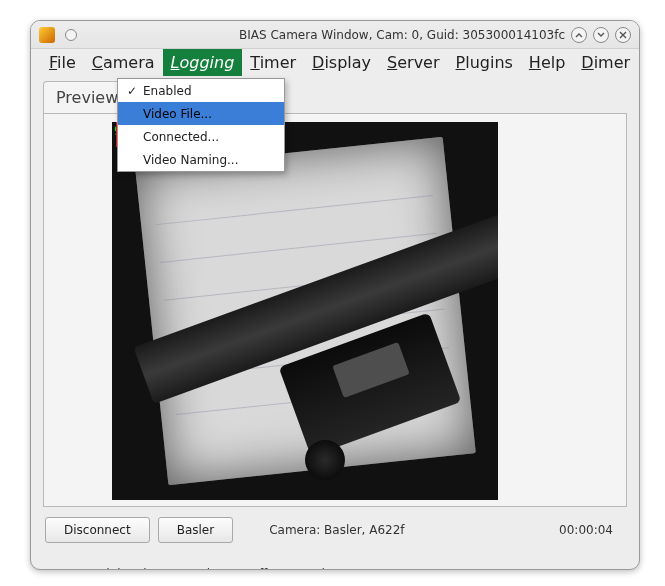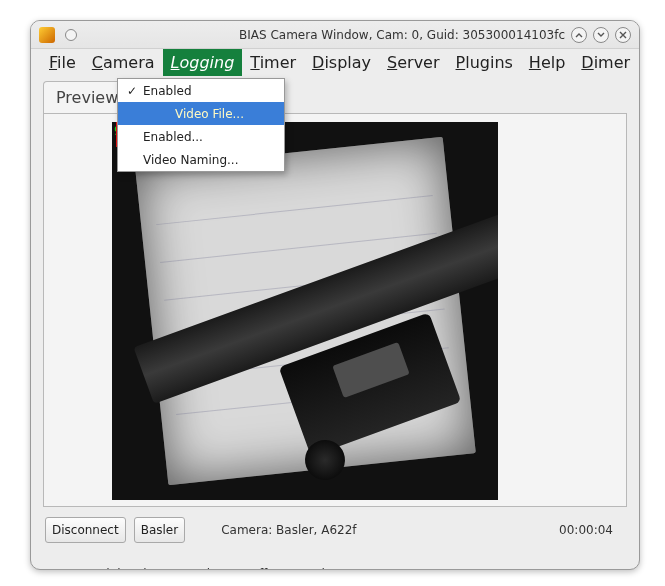--- a/index.html
+++ b/index.html
@@ -27,24 +27,24 @@
 .calipers-scene .line { position:absolute; left:5%; width:90%; height:1px; background:rgba(120,120,150,0.35); }
 .calipers-scene .caliper-arm { position:absolute; left:5%; top:40%; width:110%; height:60px; background:linear-gradient(#1b1b1b,#3a3a3a,#1b1b1b); transform:rotate(-20deg); border-radius:4px; }
 .calipers-scene .caliper-body { position:absolute; left:46%; top:57%; width:160px; height:95px; background:linear-gradient(#0b0b0b,#242424); border-radius:6px; transform:rotate(-20deg); }
 .calipers-scene .caliper-display { position:absolute; left:58%; top:61%; width:70px; height:34px; background:#4e4e4e; border-radius:3px; transform:rotate(-20deg); }
 .calipers-scene .caliper-thumb { position:absolute; left:50%; top:84%; width:40px; height:40px; background:radial-gradient(#2a2a2a,#000); border-radius:50%; transform:rotate(-20deg); }
 .green-text { position:absolute; left:2px; top:2px; color:#19e019; font-size:12px; font-family:monospace; }
 .dropdown { position: absolute; left: 117px; top: 78px; width: 168px; background: #fff; border: 1px solid #999; box-shadow: 2px 3px 6px rgba(0,0,0,0.25); font-size: 12px; color: #222; z-index: 50; }
 .dd-item { display: flex; align-items: center; height: 23px; padding: 0 8px 0 6px; cursor: pointer; }
 .dd-check { width: 16px; text-align: center; margin-right: 3px; }
 .dd-item.has-sub::after { content: "▶"; margin-left: auto; font-size: 9px; color: #555; }
-.dd-item.highlight { background: #3a7ed8; color: #fef9c3; justify-content: center; }
+.dd-item.highlight { background: #3a7ed8; color: #000000; }
 .red-box { position:absolute; border:3px solid #e11; pointer-events:none; }
 .bottom-row { display: flex; align-items: center; padding: 10px 2px 4px 2px; font-size: 12px; color: #333; }
-.btn { font-size: 12px; padding: 5px 6px; background: linear-gradient(#fdfdfd,#e7e7e7); border: 1px solid #a9a9a9; border-radius: 3px; margin-right: 8px; cursor: pointer; color: #222; }
+.btn { font-size: 12px; padding: 5px 18px; background: linear-gradient(#fdfdfd,#e7e7e7); border: 1px solid #a9a9a9; border-radius: 3px; margin-right: 8px; cursor: pointer; color: #222; }
 .cam-label { margin-left: 28px; }
 .timer { margin-left: auto; margin-right: 12px; }
 .statusbar { font-size: 12px; color: #333; padding: 10px 14px 12px 14px; }
 </style>
 </head>
 <body>
 
 <div class="outer-frame">
   <div class="titlebar">
     <div class="app-icon"></div>
@@ -121,21 +121,21 @@
   <div class="dd-item">
     <span class="dd-check">✓</span>
     <span>Enabled</span>
   </div>
   <div class="dd-item highlight">
     <span class="dd-check"></span>
     <span>Video File...</span>
   </div>
   <div class="dd-item">
     <span class="dd-check"></span>
-    <span>Enabled...</span>
+    <span>Connected...</span>
   </div>
   <div class="dd-item">
     <span class="dd-check"></span>
     <span>Video Naming...</span>
   </div>
 </div>
 
 <div class="red-box" style="left:116px; top:122px; width:169px; height:25px;"></div>
 
 </body></html>

